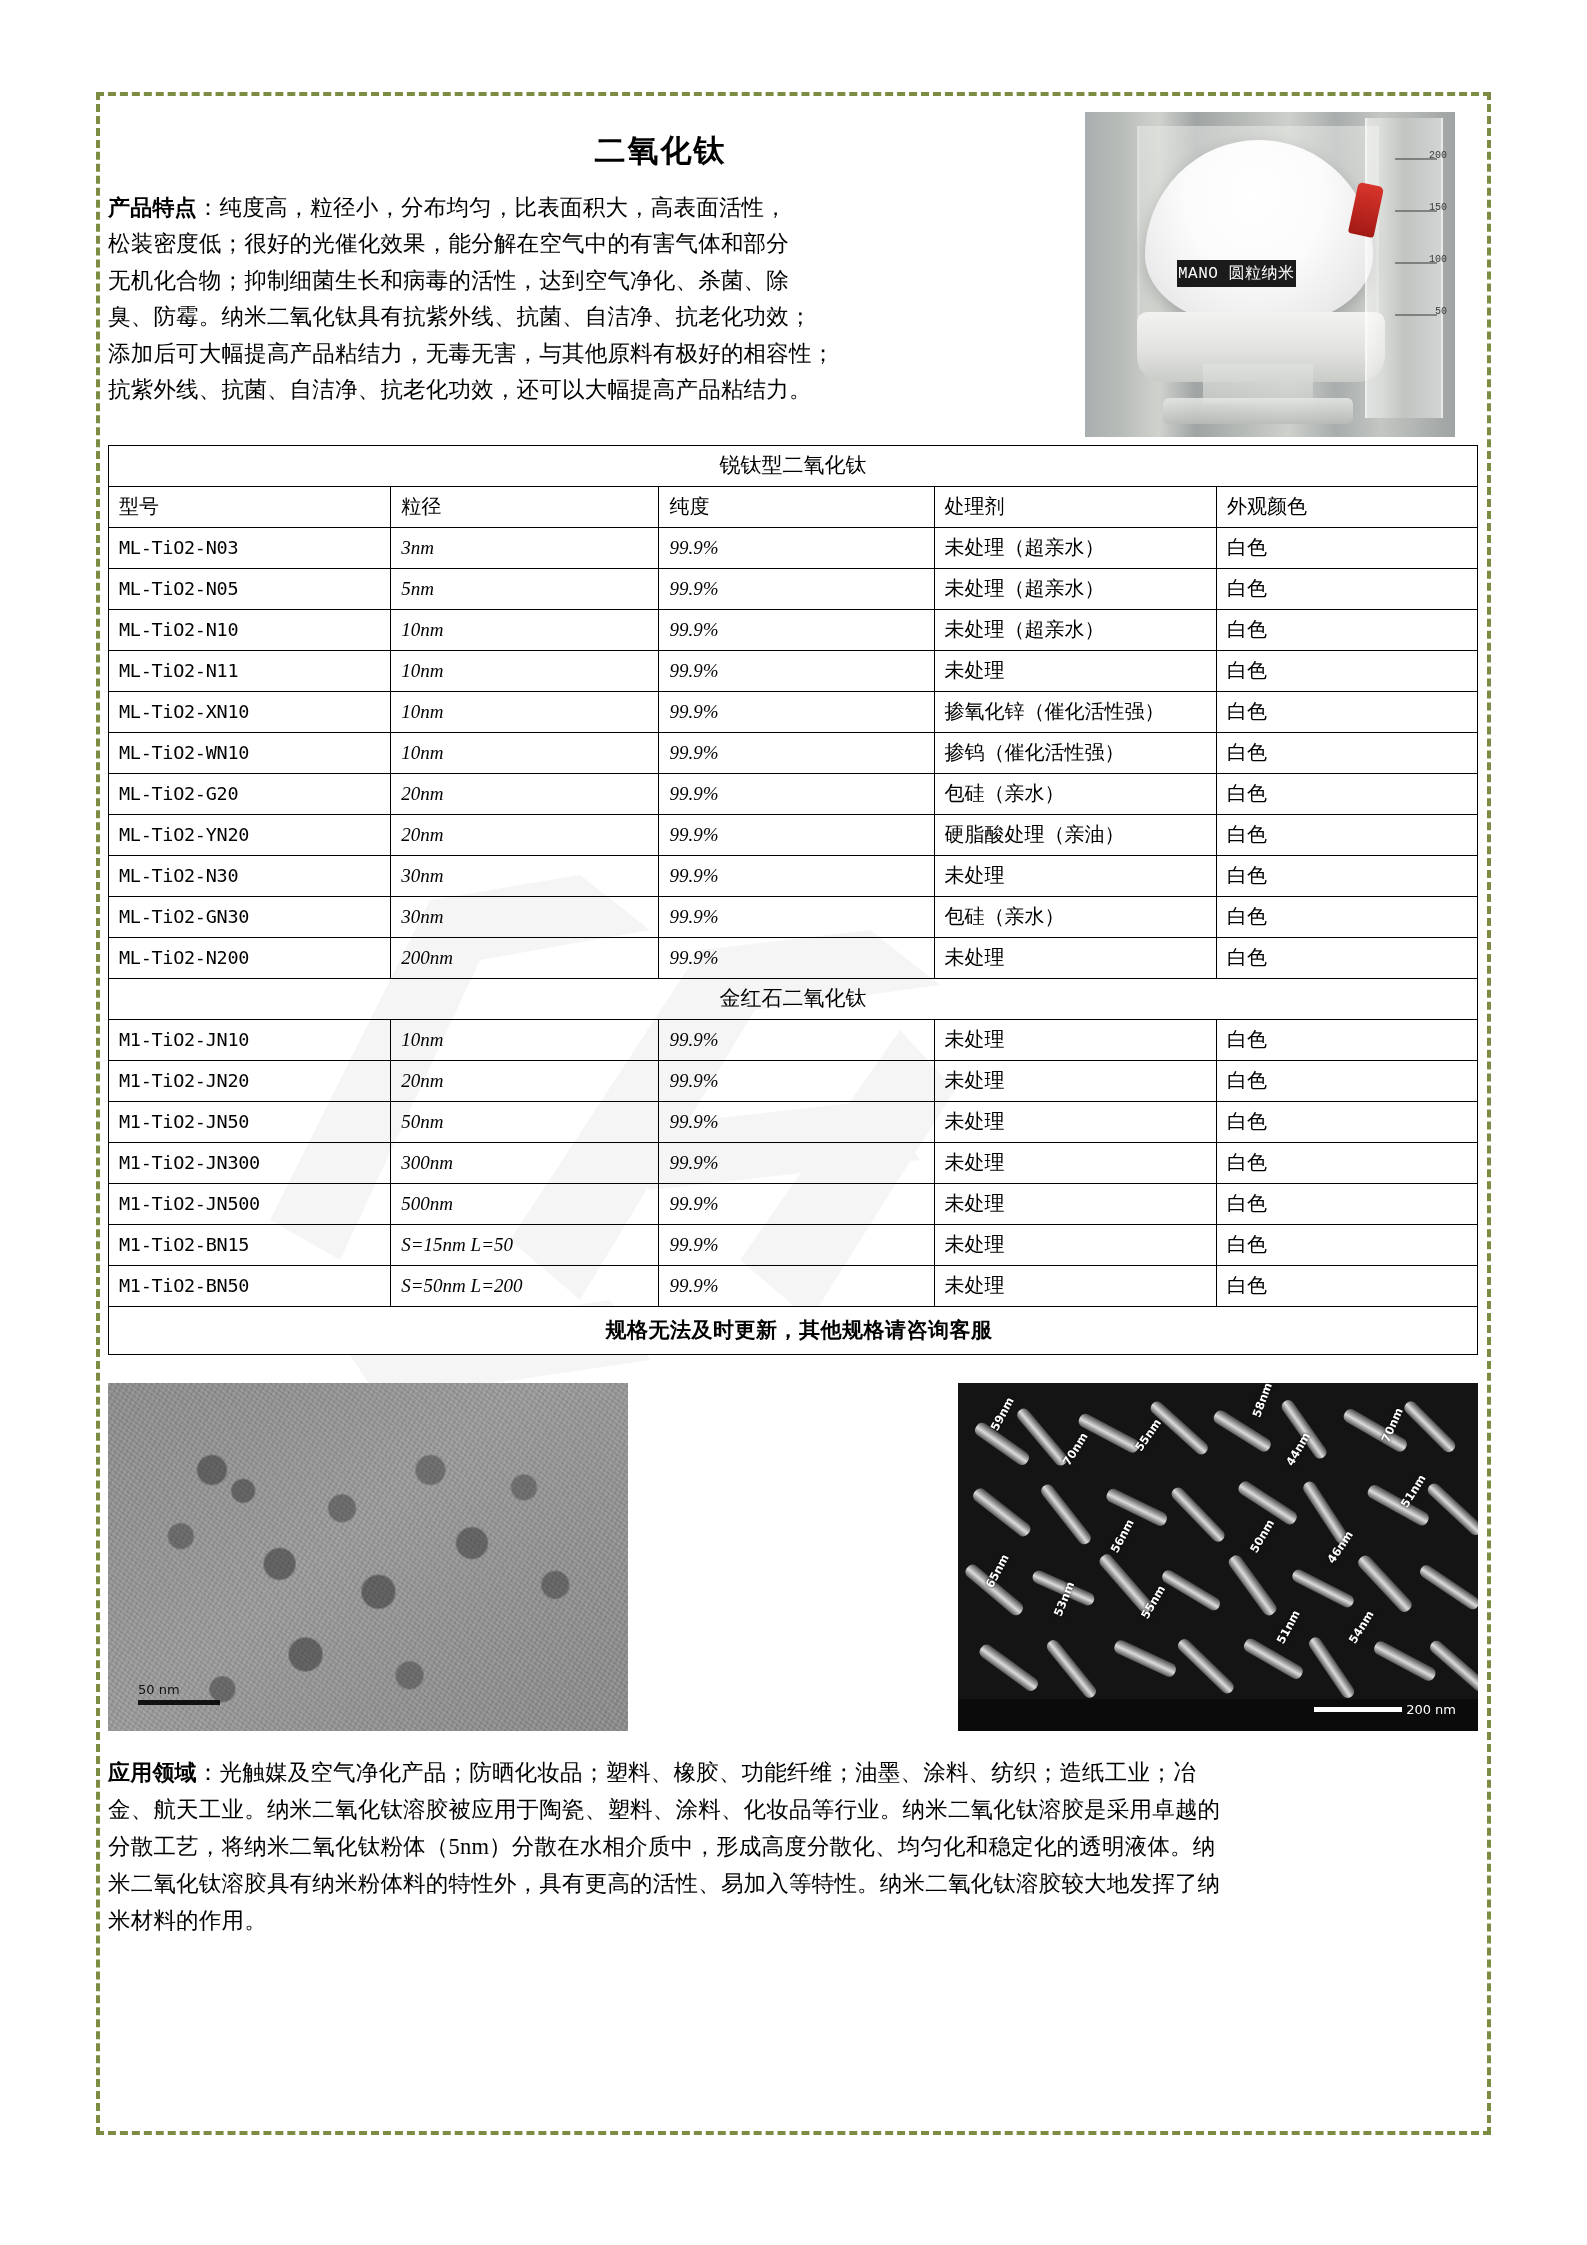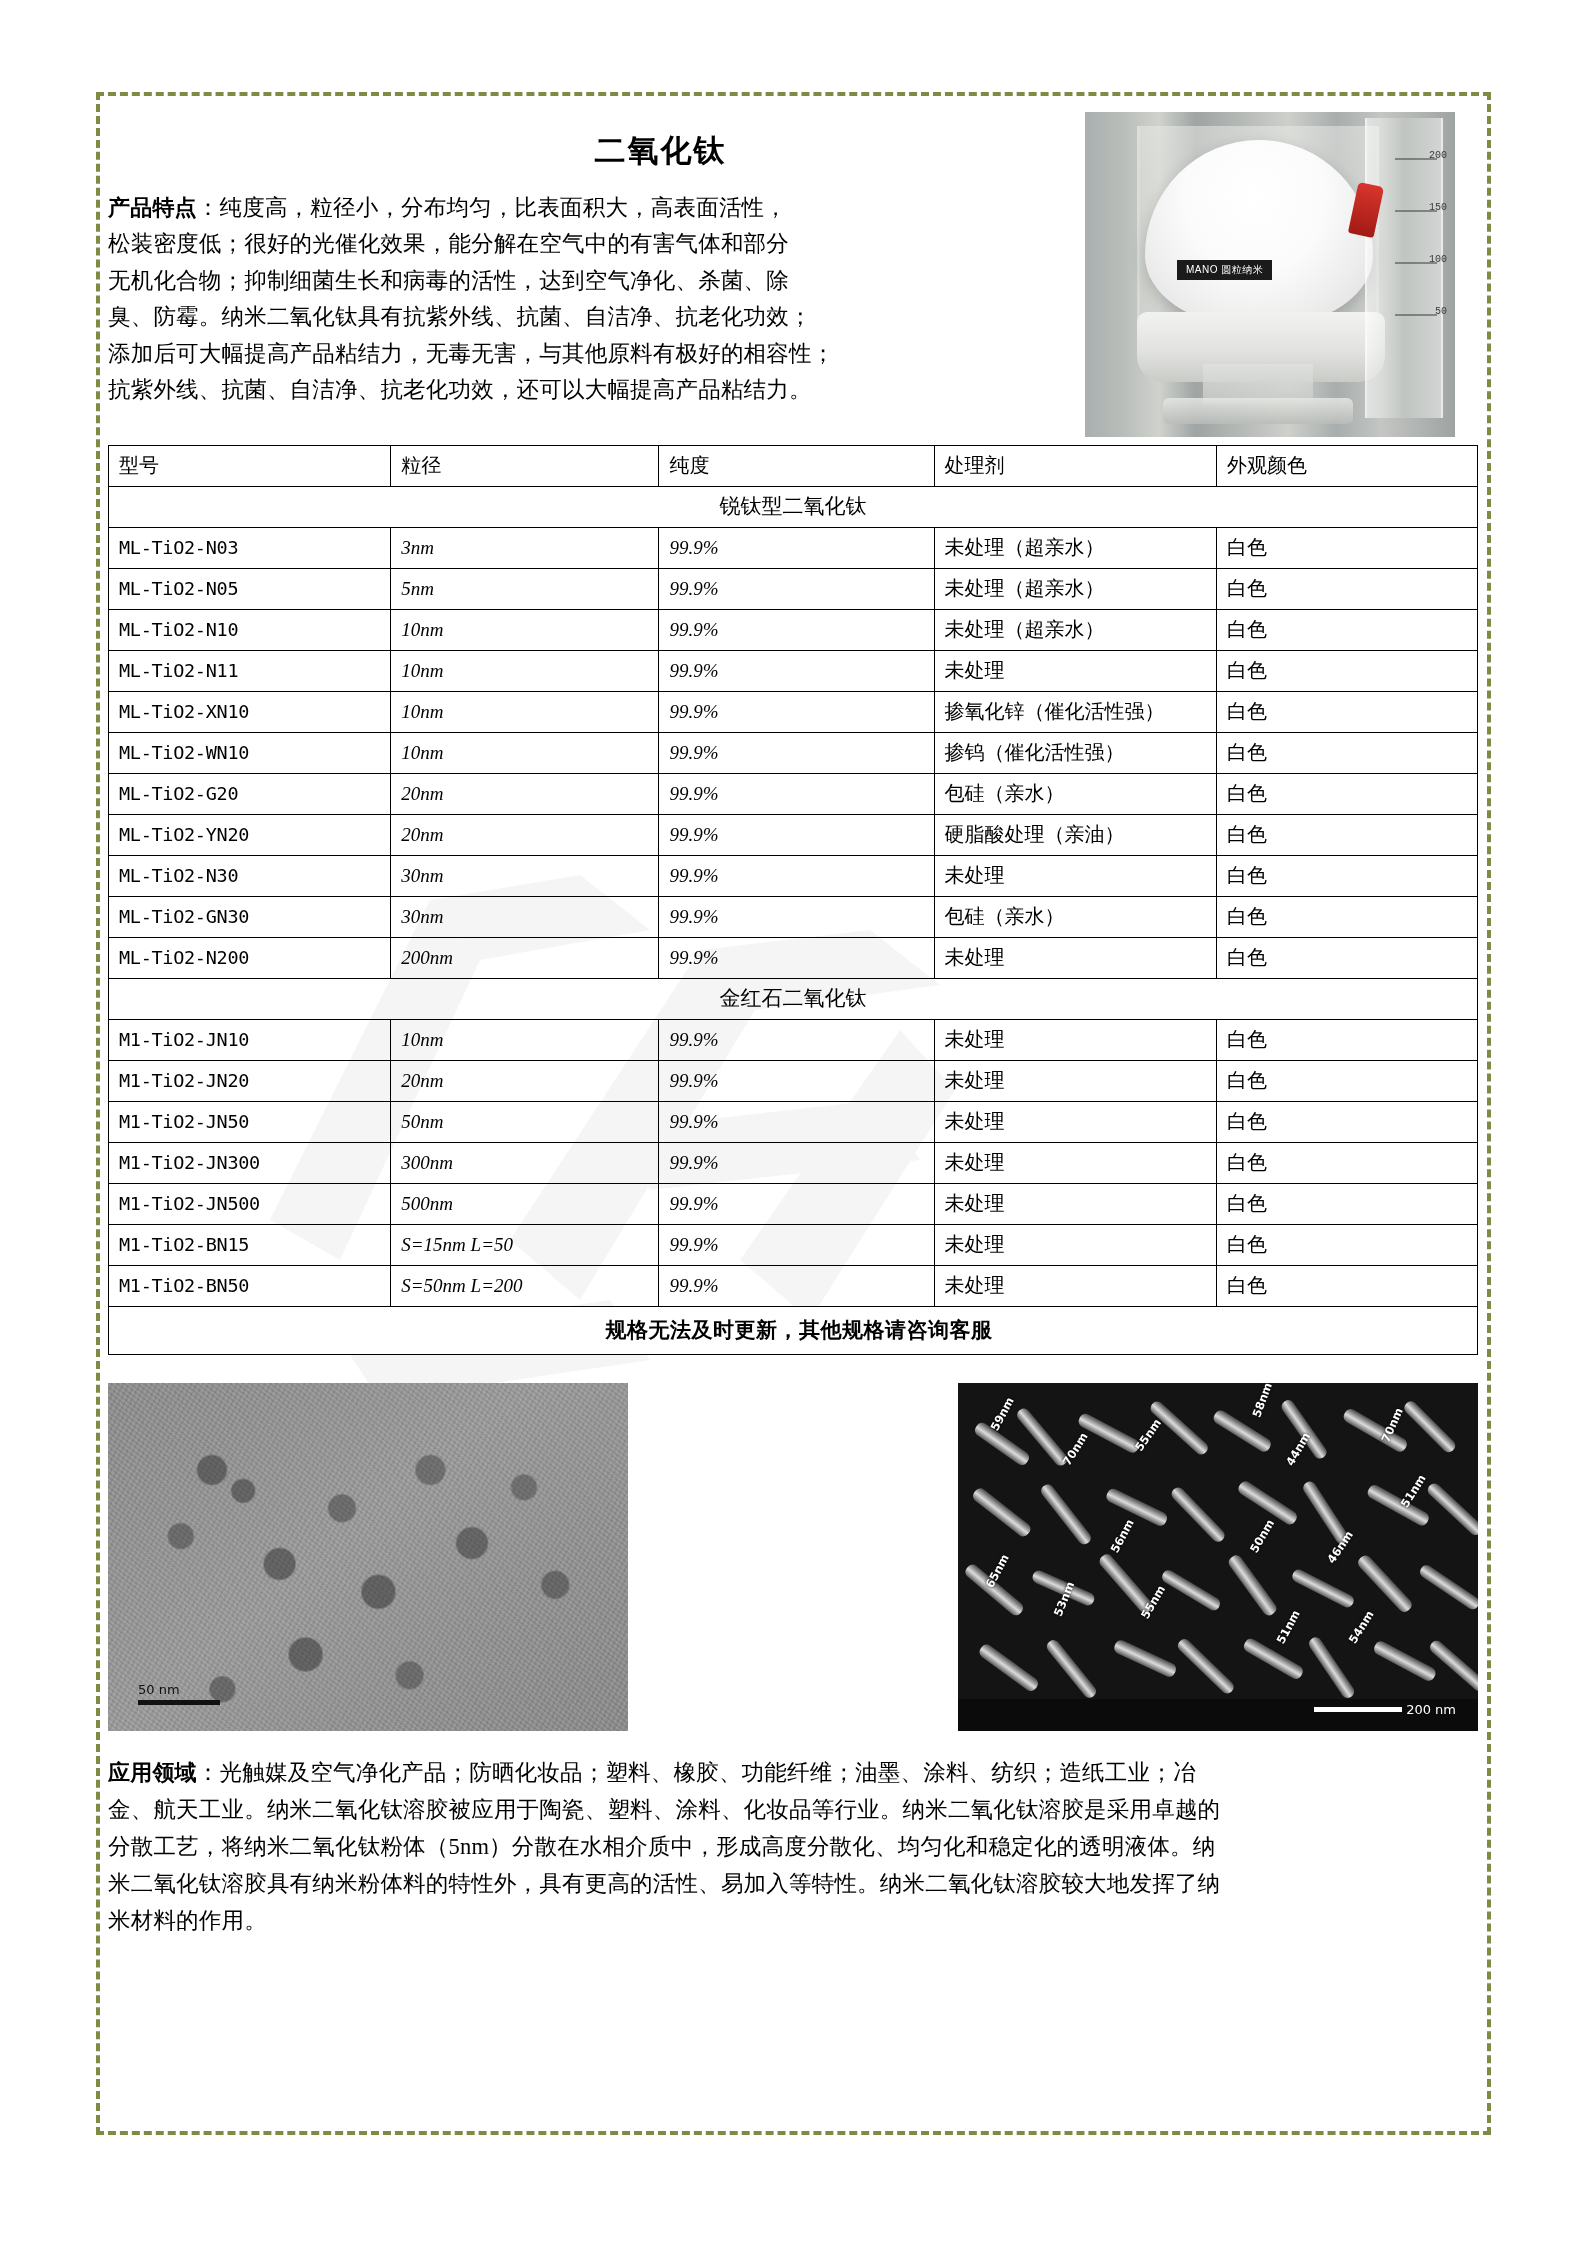--- a/index.html
+++ b/index.html
@@ -114,25 +114,25 @@
   }
   .flask-foot {
     position:absolute; left:78px; top:286px;
     width:190px; height:26px;
     background:linear-gradient(180deg,#e6e8e4,#b9bcb8);
     border-radius:6px;
     opacity:.85;
   }
   .brand-chip {
     position:absolute; left:92px; top:148px;
-    padding:3px 9px;
+    padding:3px 1px;
     background:#1b1b1b;
     color:#fff;
-    font-family:Liberation Sans, sans-serif;
-    font-size:10px;
+    font-family:Liberation Mono, monospace;
+    font-size:16px;
     letter-spacing:.5px;
     white-space:nowrap;
   }
   .cylinder {
     position:absolute; right:12px; top:6px;
     width:78px; height:300px;
     background:linear-gradient(90deg, rgba(255,255,255,.55), rgba(210,215,210,.35), rgba(255,255,255,.5));
     border-left:2px solid rgba(255,255,255,.5);
     border-right:2px solid rgba(255,255,255,.45);
   }
@@ -341,28 +341,28 @@
     <table class="spec">
       <colgroup>
         <col class="c-model">
           <col class="c-size">
           <col class="c-pure">
           <col class="c-treat">
           <col class="c-color">
       </colgroup>
       <tbody>
         <tr>
+          <td class="section-head" colspan="5">锐钛型二氧化钛</td>
+        </tr>
+        <tr>
           <td>型号</td>
           <td>粒径</td>
           <td>纯度</td>
           <td>处理剂</td>
           <td>外观颜色</td>
-        </tr>
-        <tr>
-          <td class="section-head" colspan="5">锐钛型二氧化钛</td>
         </tr>
 
         <tr>
             <td class="mono">ML-TiO2-N03</td>
             <td class="sz">3nm</td>
             <td class="sz">99.9%</td>
             <td>未处理（超亲水）</td>
             <td>白色</td>
           </tr>
         <tr>

